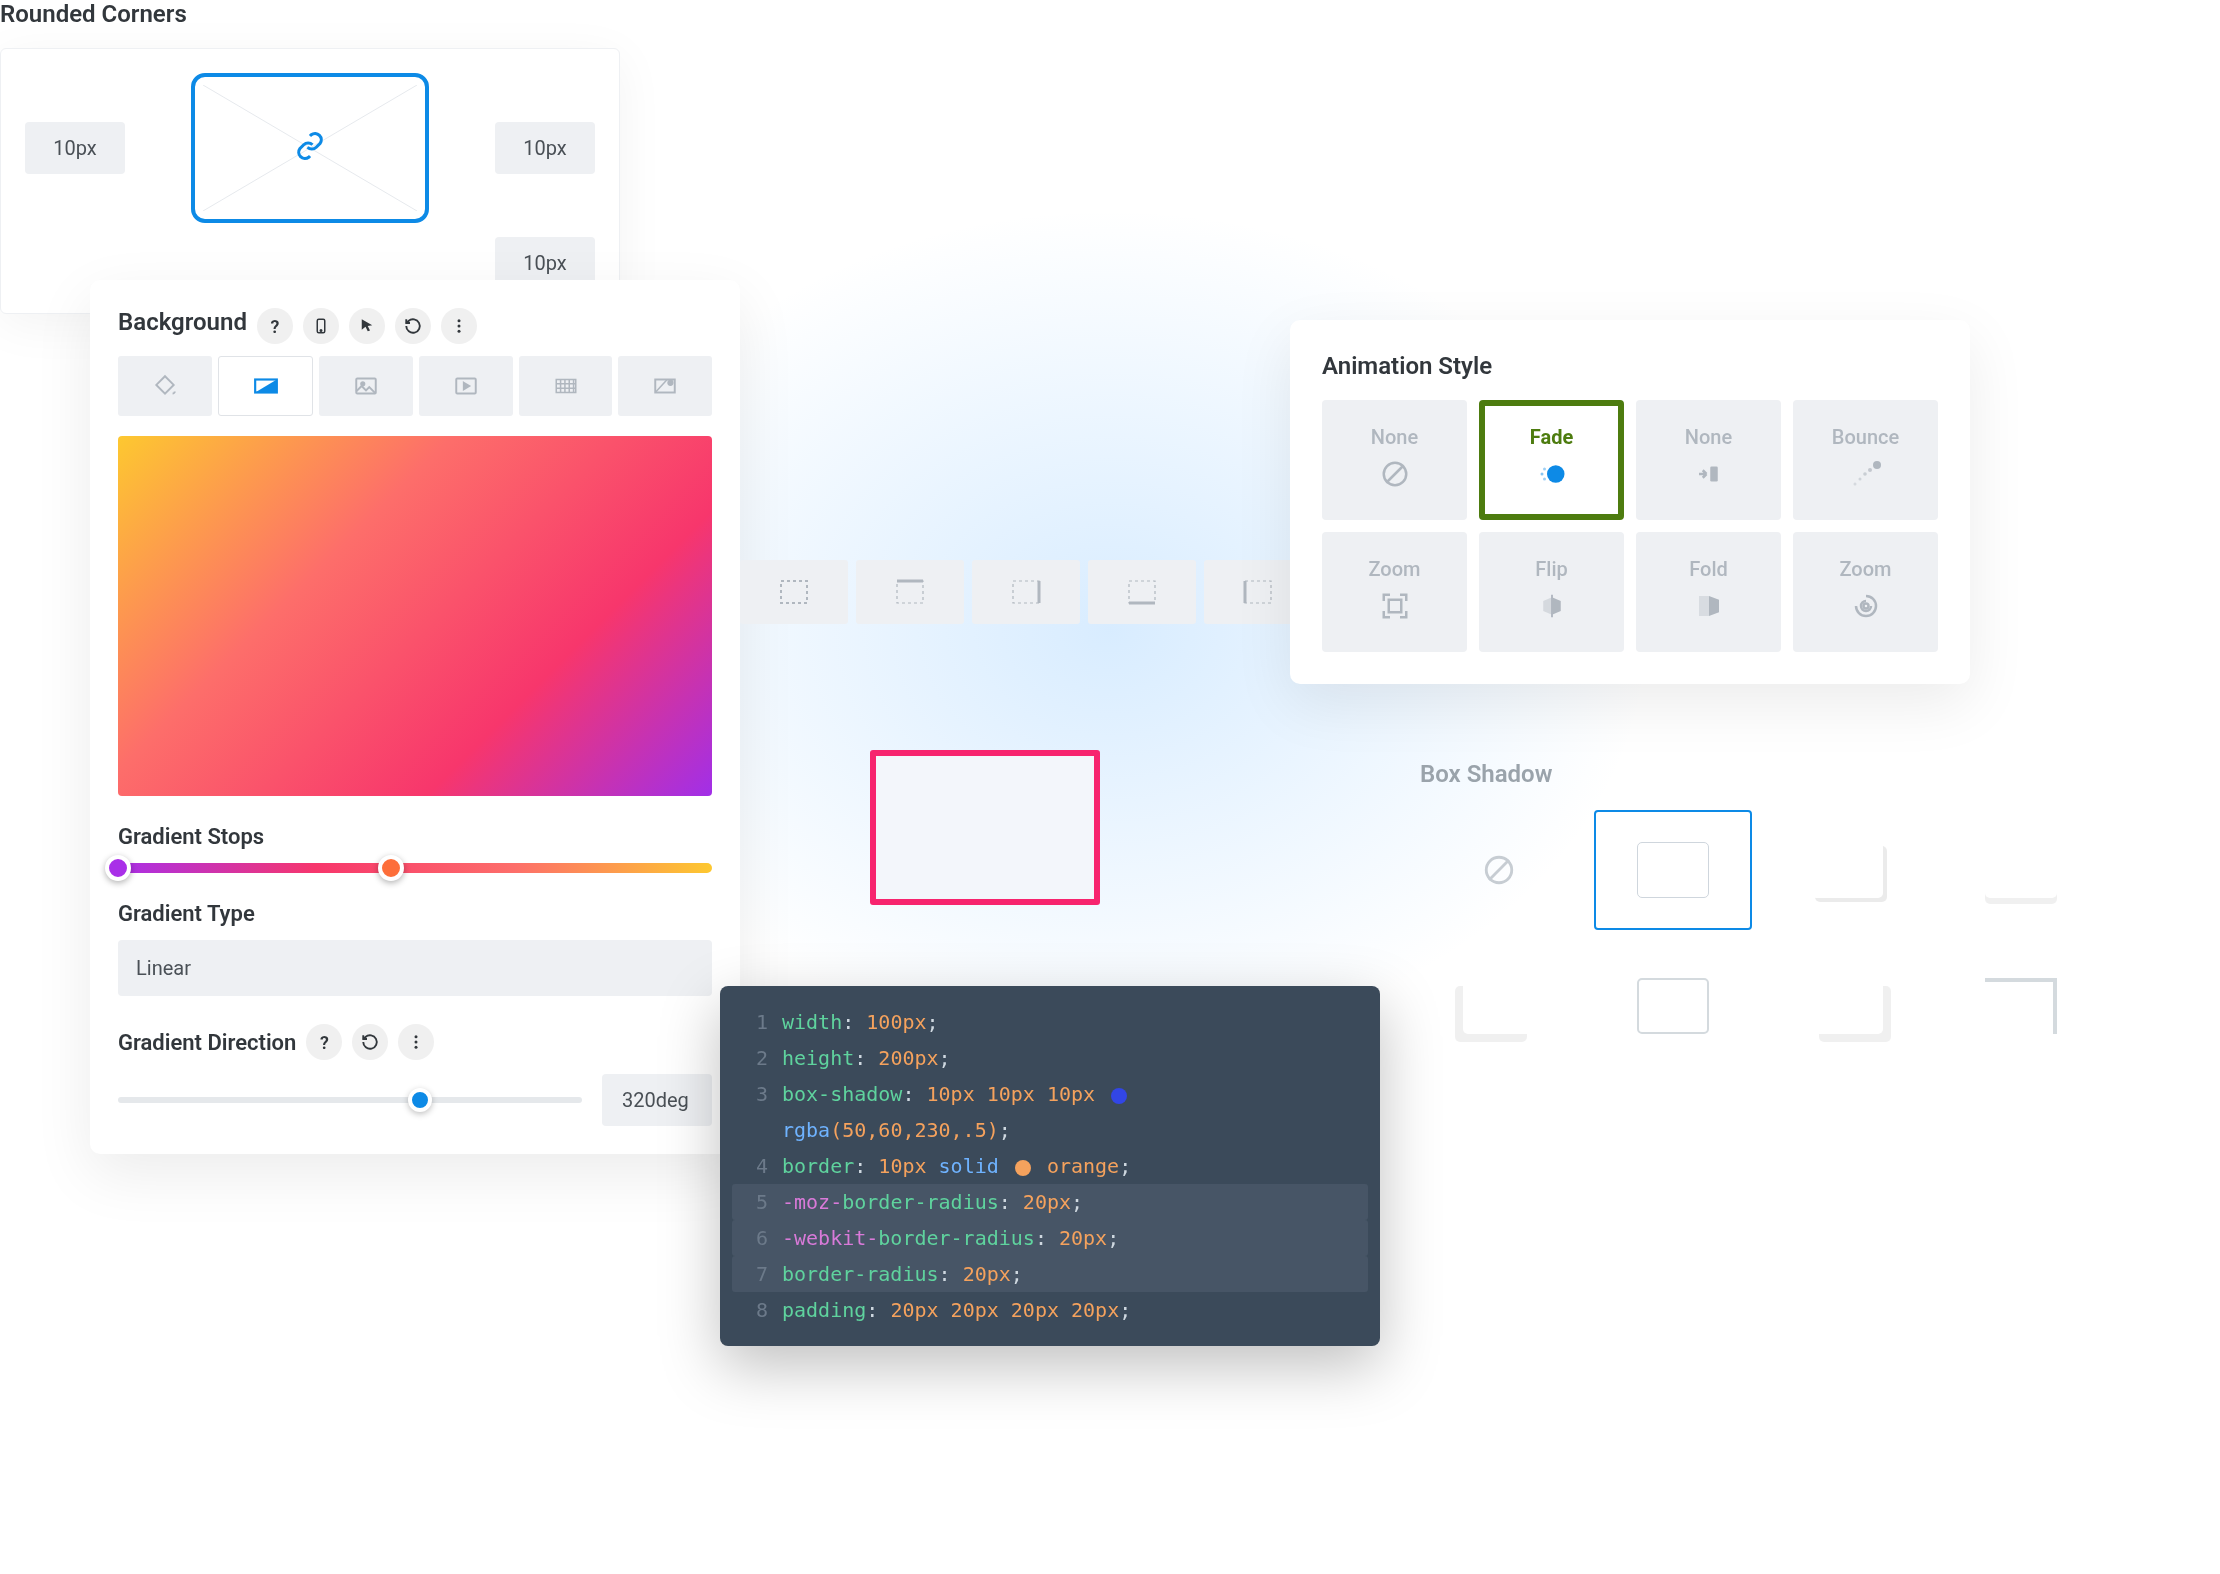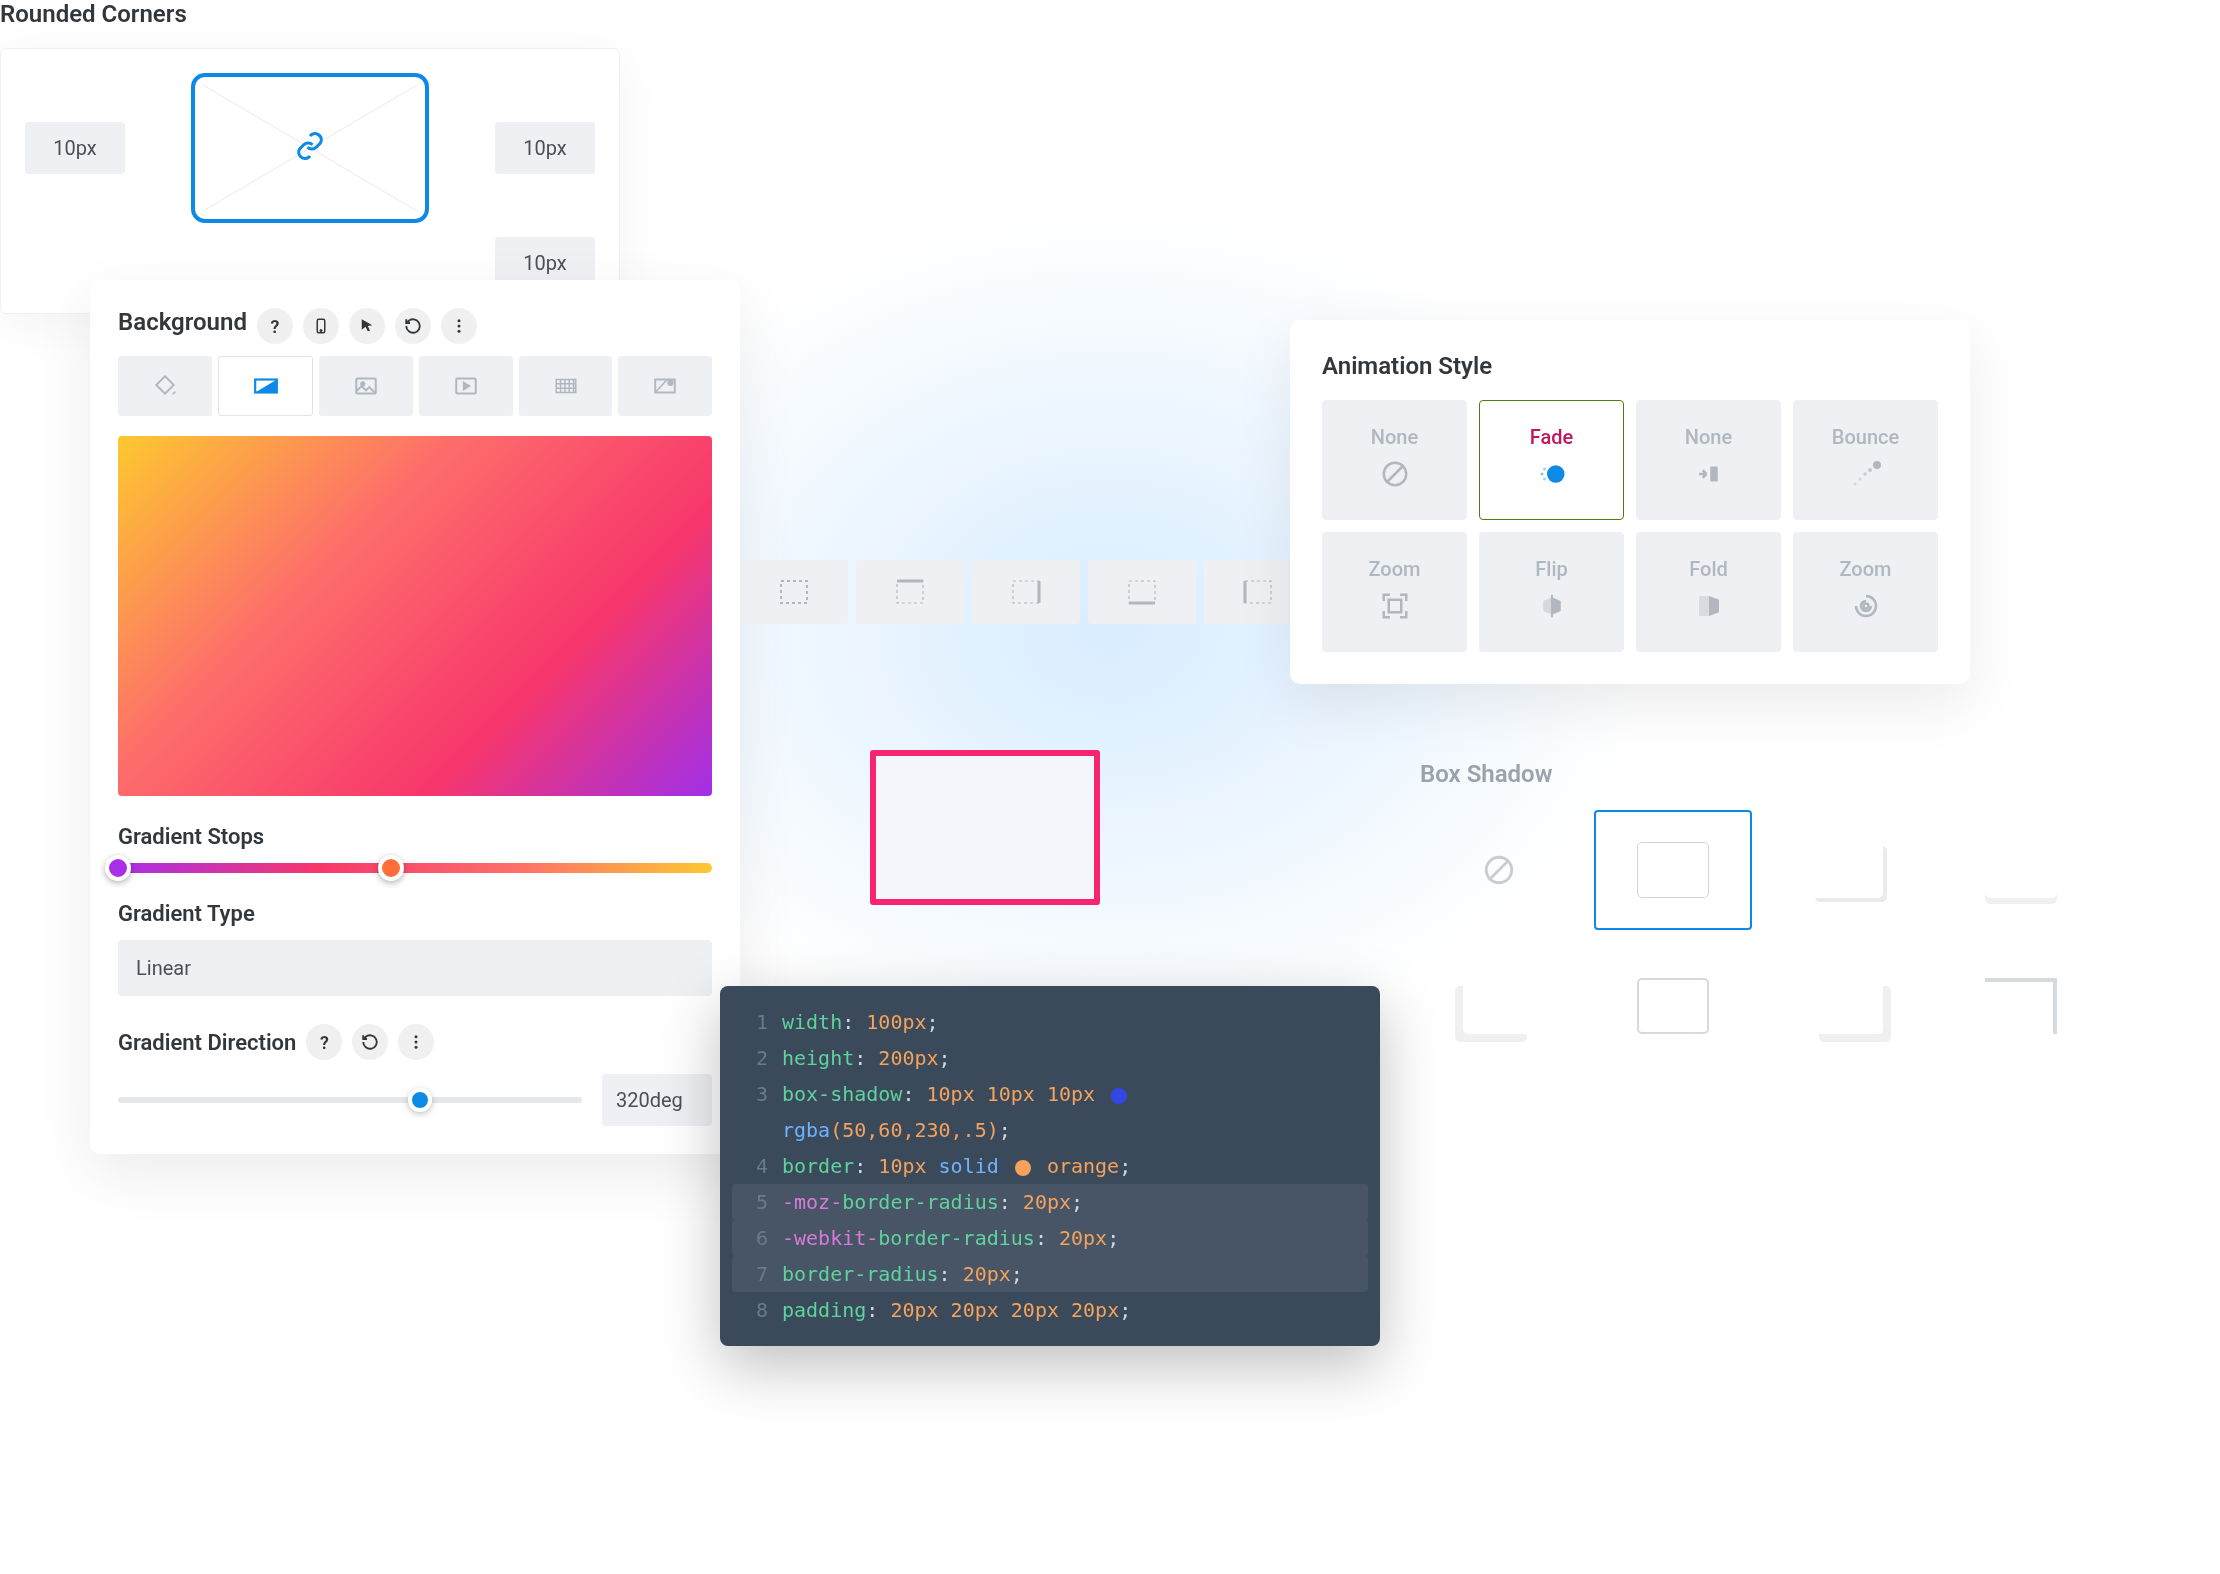--- a/index.html
+++ b/index.html
@@ -17,21 +17,21 @@
 .tab { flex: 1; height: 60px; background: #eef0f3; border-radius: 3px; display: flex; align-items: center; justify-content: center; color: #b0b7bf; cursor: pointer; }
 .tab.active { background: #fff; border: 1px solid #e0e3e7; color: #0d8ae6; }
 .gradient-preview { margin-top: 20px; height: 360px; border-radius: 4px; background: linear-gradient(135deg, #fdc830 0%, #fd6e6a 35%, #f7366c 70%, #a12fe8 100%); }
 .sub-label { font-size: 22px; font-weight: 600; color: #32373c; margin-top: 28px; margin-bottom: 14px; display: flex; align-items: center; gap: 10px; }
 .grad-track { position: relative; height: 10px; border-radius: 6px; background: linear-gradient(90deg, #a92fe8, #f7366c, #fd6e6a, #fdc830); }
 .grad-stop { position: absolute; top: 50%; transform: translate(-50%,-50%); width: 26px; height: 26px; border-radius: 50%; border: 4px solid #fff; box-shadow: 0 2px 6px rgba(0,0,0,0.3); cursor: pointer; }
 .select-box { margin-top: 10px; background: #eef0f3; padding: 16px 18px; border-radius: 4px; font-size: 20px; color: #4a5056; cursor: pointer; }
 .slider-row { display: flex; align-items: center; gap: 20px; margin-top: 14px; }
 .slider { flex: 1; height: 6px; background: #e5e8eb; border-radius: 4px; position: relative; }
 .slider-thumb { position: absolute; top: 50%; transform: translate(-50%,-50%); width: 24px; height: 24px; border-radius: 50%; background: #0d8ae6; border: 4px solid #fff; box-shadow: 0 2px 6px rgba(0,0,0,0.25); cursor: pointer; }
-.value-box { background: #eef0f3; padding: 14px 14px; border-radius: 4px; font-size: 20px; color: #4a5056; min-width: 110px; text-align: left; }
+.value-box { background: #eef0f3; padding: 14px 20px; border-radius: 4px; font-size: 20px; color: #4a5056; min-width: 110px; text-align: left; }
 
 
 .rc-panel { left: 660px; top: 110px; width: 620px; background: transparent; box-shadow: none; }
 .rc-title { font-size: 24px; font-weight: 600; color: #32373c; margin-bottom: 20px; }
 .rc-card { background: #fff; border: 1px solid #eef0f3; border-radius: 6px; padding: 24px; box-shadow: 0 10px 50px rgba(0,0,0,0.05); }
 .rc-row { display: flex; align-items: center; justify-content: space-between; margin-bottom: 14px; }
 .rc-val { background: #eef0f3; padding: 14px 20px; border-radius: 4px; font-size: 20px; color: #4a5056; width: 100px; text-align: center; cursor: text; }
 .rc-link { width: 238px; height: 150px; border: 4px solid #0d8ae6; border-radius: 14px; display: flex; align-items: center; justify-content: center; position: relative; }
 .rc-link svg.diag { position: absolute; inset: 8px; width: calc(100% - 16px); height: calc(100% - 16px); }
 .rc-link .link-icon { color: #0d8ae6; z-index: 1; }
@@ -54,21 +54,21 @@
 .tok-val { color: #f5a25d; }
 .tok-prefix { color: #d97ad9; }
 .tok-func { color: #6fb3ff; }
 .swatch { display: inline-block; width: 16px; height: 16px; border-radius: 50%; vertical-align: middle; margin: 0 4px; }
 
 
 .anim-panel { left: 1290px; top: 320px; width: 680px; padding: 32px; }
 .anim-title { font-size: 24px; font-weight: 600; color: #32373c; margin-bottom: 20px; }
 .anim-grid { display: grid; grid-template-columns: repeat(4, 1fr); gap: 12px; }
 .anim-cell { background: #eef0f3; border-radius: 4px; height: 120px; display: flex; flex-direction: column; align-items: center; justify-content: center; gap: 10px; cursor: pointer; color: #b0b7bf; font-size: 20px; font-weight: 500; }
-.anim-cell.active { background: #fff; border: 1px solid #4d7c0f; color: #be185d; }
+.anim-cell.active { background: #fff; border: 6px solid #4d7c0f; color: #4d7c0f; font-weight: bold; }
 .anim-cell .anim-icon { font-size: 28px; }
 
 
 .shadow-panel { position: absolute; left: 1420px; top: 760px; width: 680px; }
 .shadow-title { font-size: 24px; font-weight: 600; color: #9aa3ab; margin-bottom: 22px; }
 .shadow-grid { display: grid; grid-template-columns: repeat(4, 1fr); gap: 16px; }
 .shadow-cell { height: 120px; border-radius: 4px; display: flex; align-items: center; justify-content: center; cursor: pointer; background: transparent; }
 .shadow-cell.none { color: #c7cdd3; font-size: 30px; }
 .shadow-cell.active { border: 2px solid #0d8ae6; }
 .shadow-box { width: 72px; height: 56px; background: #fff; border-radius: 5px; }

